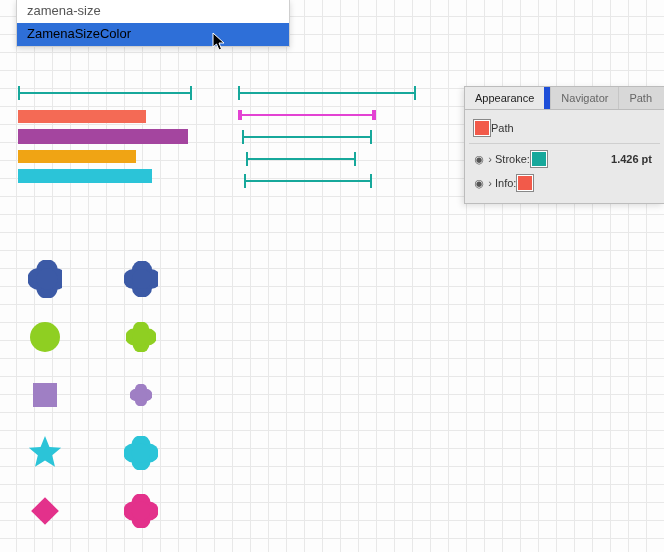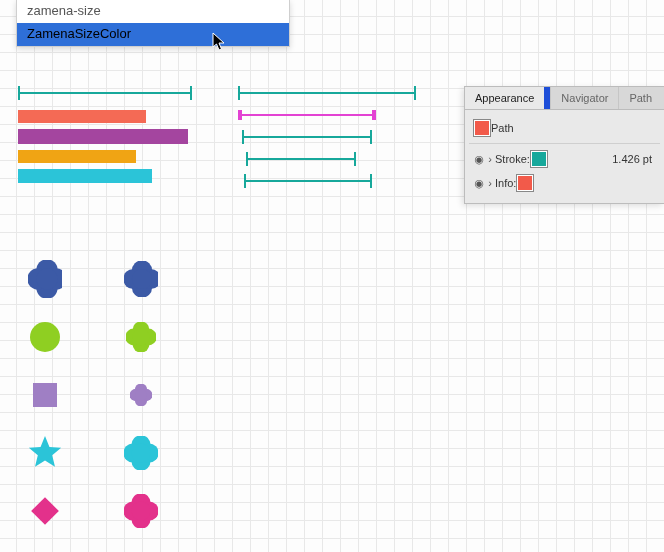--- a/index.html
+++ b/index.html
@@ -74,21 +74,21 @@
 .tabs { display:flex; background:#d8d8d8; border-bottom:1px solid #bcbcbc; }
 .tab { padding:5px 10px; color:#666; cursor:default; }
 .tab.active { background:#e9e9e9; color:#222; font-weight:500; border-right:6px solid #1d4ed8;text-align:center; }
 .tab + .tab { border-left:1px solid #c6c6c6; }
 .panel-body { padding:6px 6px 8px 6px; }
 .row { display:flex; align-items:center; padding:3px 2px; }
 .swatch { width:18px; height:18px; border:1px solid #888; box-shadow: inset 0 0 0 1px #fff; }
 .vis-icon { width:12px; text-align:center; color:#555; }
 .disc { width:10px; text-align:center; color:#555; }
 .label { flex:0 0 auto; }
-.val { margin-left:auto; padding-right:4px; }
+.val { margin-left:auto; padding-right:4px;font-weight:bold; }
 .divider { height:1px; background:#cfcfcf; margin:3px -2px; }
 </style>
 </head>
 <body>
 
 <div class="canvas"></div>
 
 <div class="dropdown" id="dropdown">
     <div class="dropdown-item">zamena-size</div>
     <div class="dropdown-item selected">ZamenaSizeColor</div>

